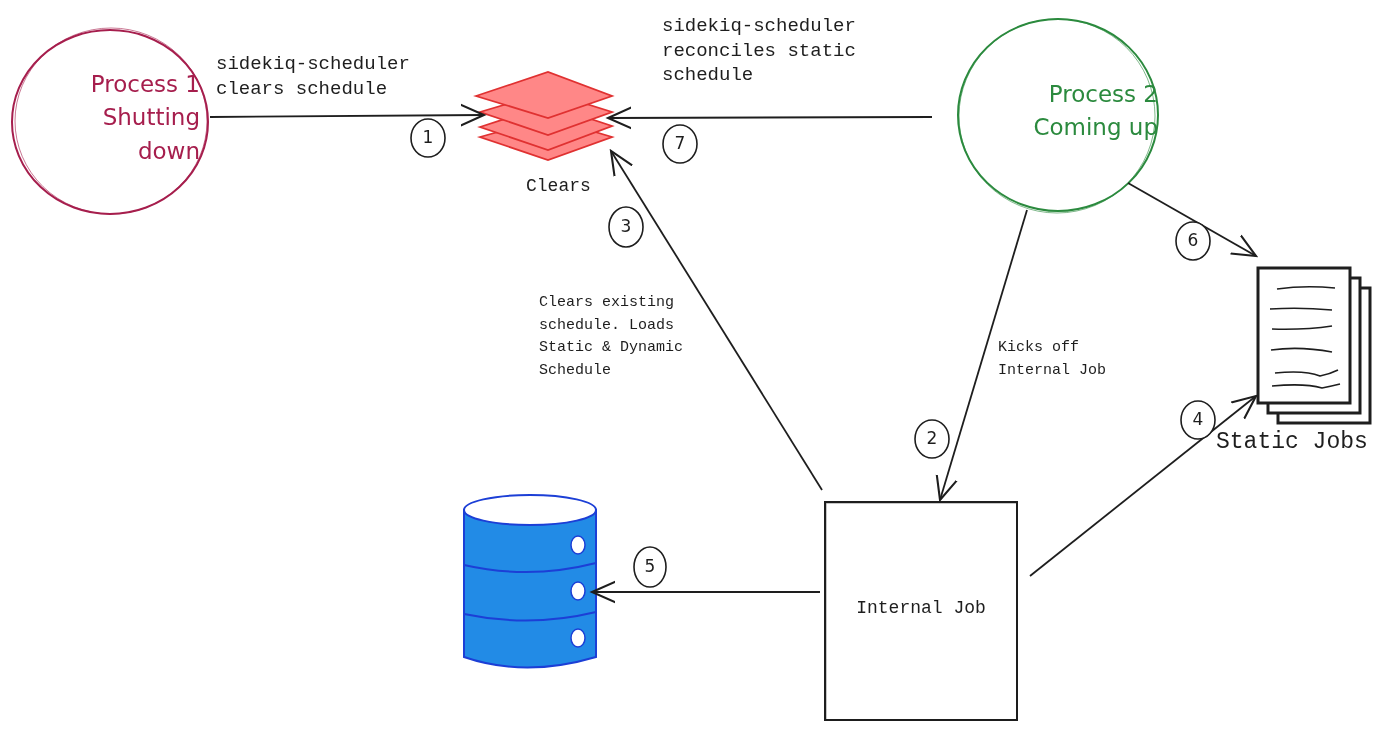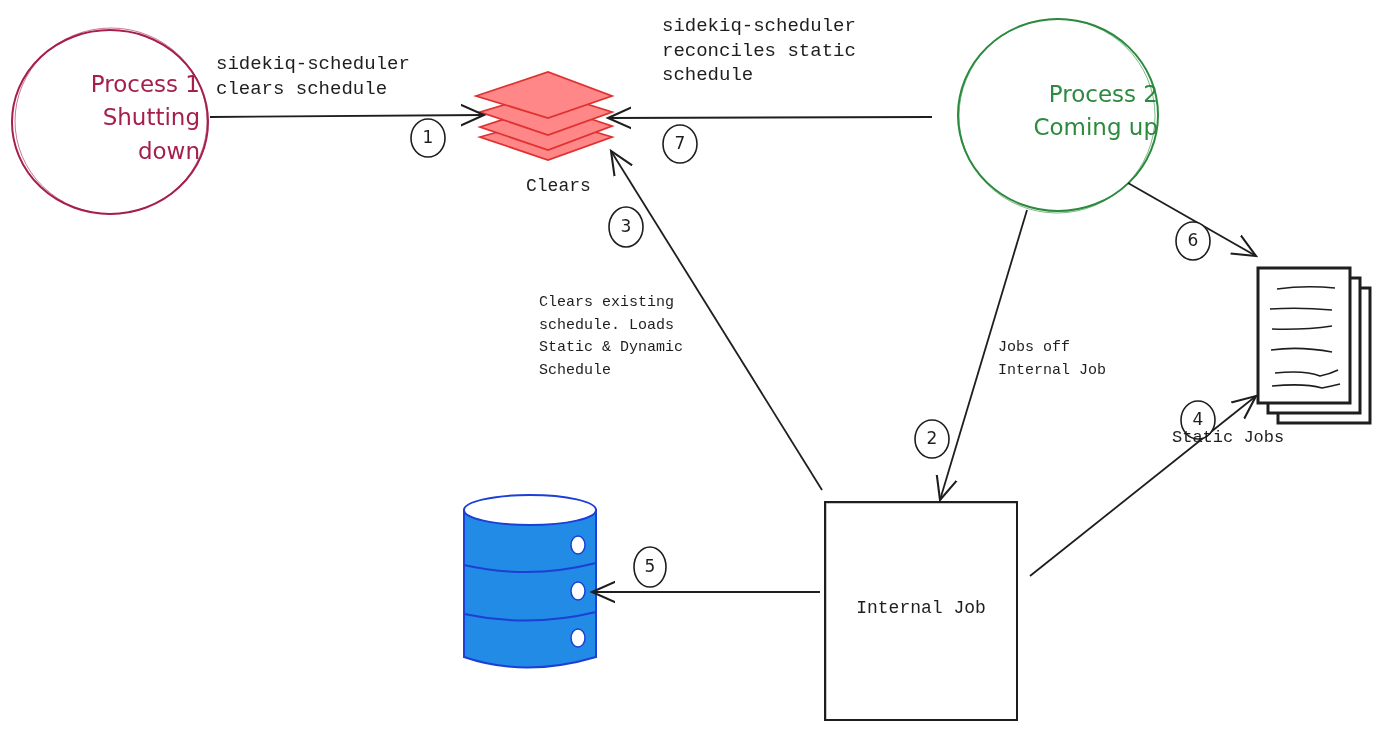--- a/index.html
+++ b/index.html
@@ -123,33 +123,33 @@
     <ellipse cx="1193" cy="241" rx="17" ry="19" fill="#ffffff" stroke="#1e1e1e" stroke-width="1.6"></ellipse>
     <ellipse cx="680" cy="144" rx="17" ry="19" fill="#ffffff" stroke="#1e1e1e" stroke-width="1.6"></ellipse>
   </svg>
 
   <div class="lbl proc-text" style="left: 20px; top: 68px; width: 180px; color: rgb(166, 30, 77);">Process 1
 Shutting
 down</div>
   <div class="lbl proc-text" style="left: 958px; top: 78px; width: 200px; color: rgb(43, 138, 62);">Process 2
 Coming up</div>
   <div class="lbl node-label" style="left:526px; top:176px;">Clears</div>
-  <div class="lbl node-label" style="left:1172px; top:428px; font-size:17px;">Static Jobs</div>
+  <div class="lbl node-label" style="left:1216px; top:428px; font-size:23px;">Static Jobs</div>
   <div class="lbl node-label" style="left:825px; top:598px; width:192px; text-align:center;">Internal Job</div>
 
   <div class="lbl edge-label" style="left:216px; top:52px;">sidekiq-scheduler
 clears schedule</div>
   <div class="lbl edge-label" style="left:662px; top:14px;">sidekiq-scheduler
 reconciles static
 schedule</div>
   <div class="lbl small-label" style="left:539px; top:268px;margin-top:24px;">Clears existing
 schedule. Loads
 Static &amp; Dynamic
 Schedule</div>
-  <div class="lbl small-label" style="left:998px; top:337px;">Jobs off
+  <div class="lbl small-label" style="left:998px; top:337px;">Kicks off
 Internal Job</div>
 
   <div class="step-num" style="left:415px; top:127px;">1</div>
   <div class="step-num" style="left:919px; top:428px;">2</div>
   <div class="step-num" style="left:613px; top:216px;">3</div>
   <div class="step-num" style="left:1185px; top:409px;">4</div>
   <div class="step-num" style="left:637px; top:556px;">5</div>
   <div class="step-num" style="left:1180px; top:230px;">6</div>
   <div class="step-num" style="left:667px; top:133px;">7</div>
 </div>

